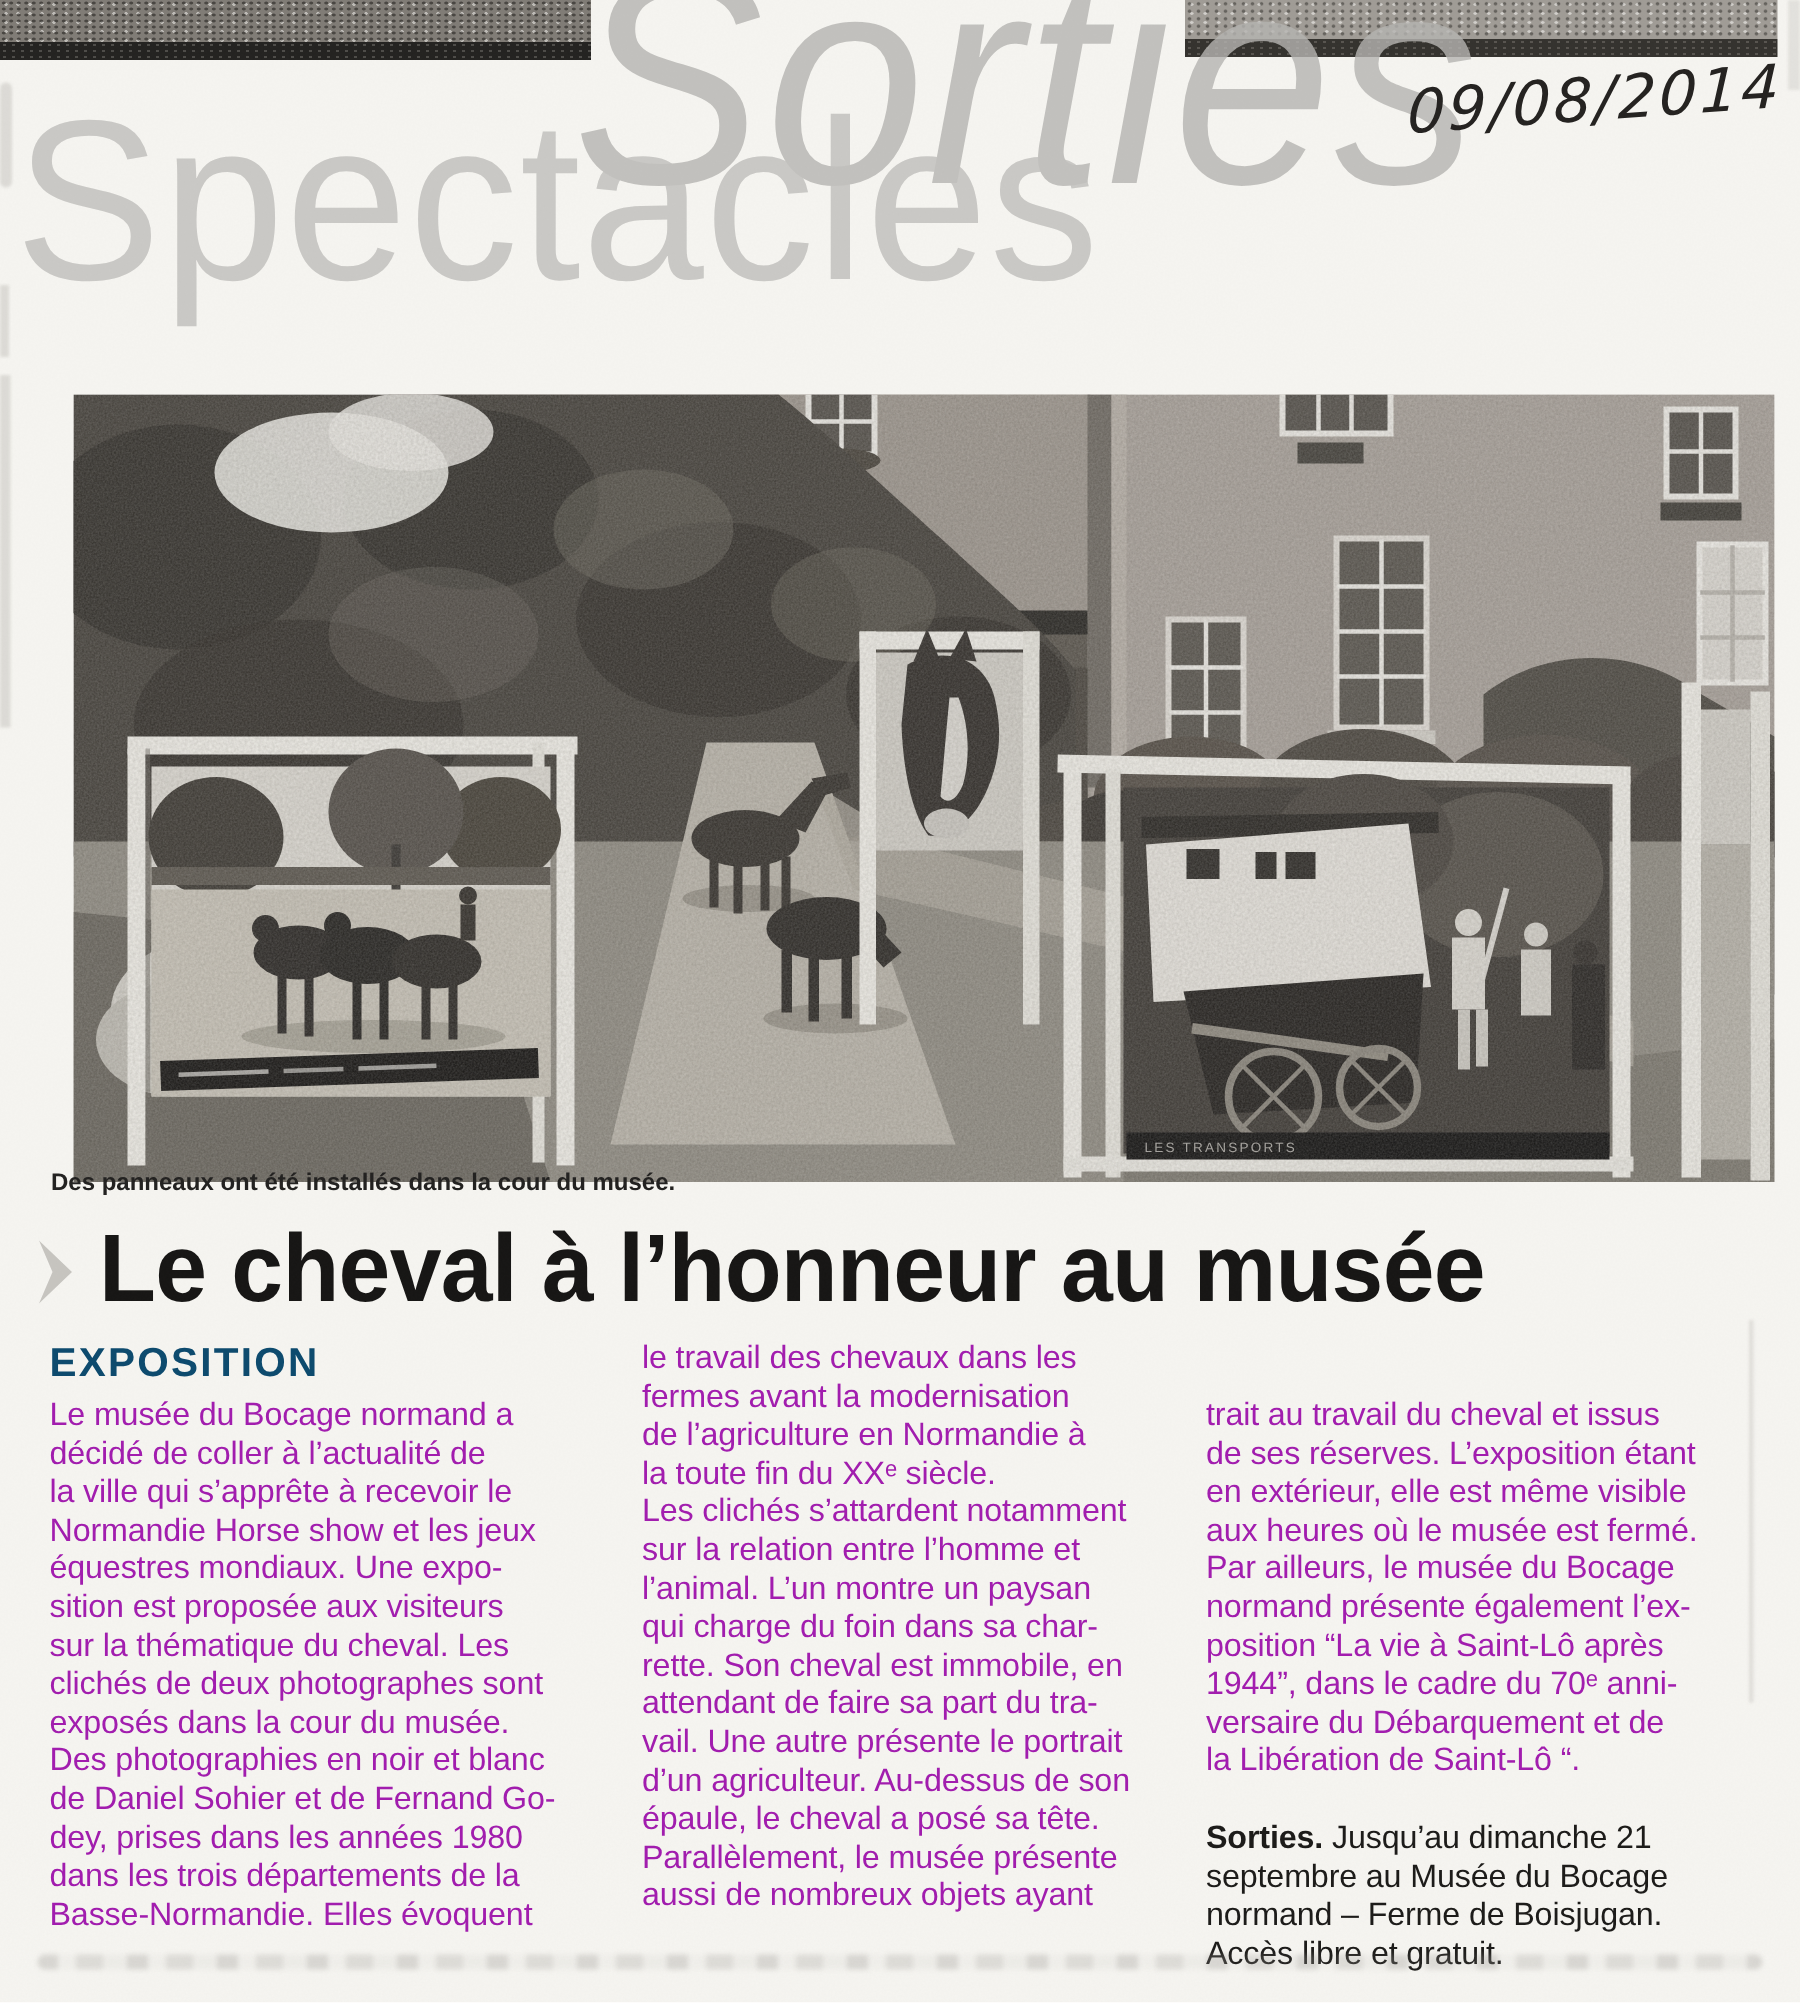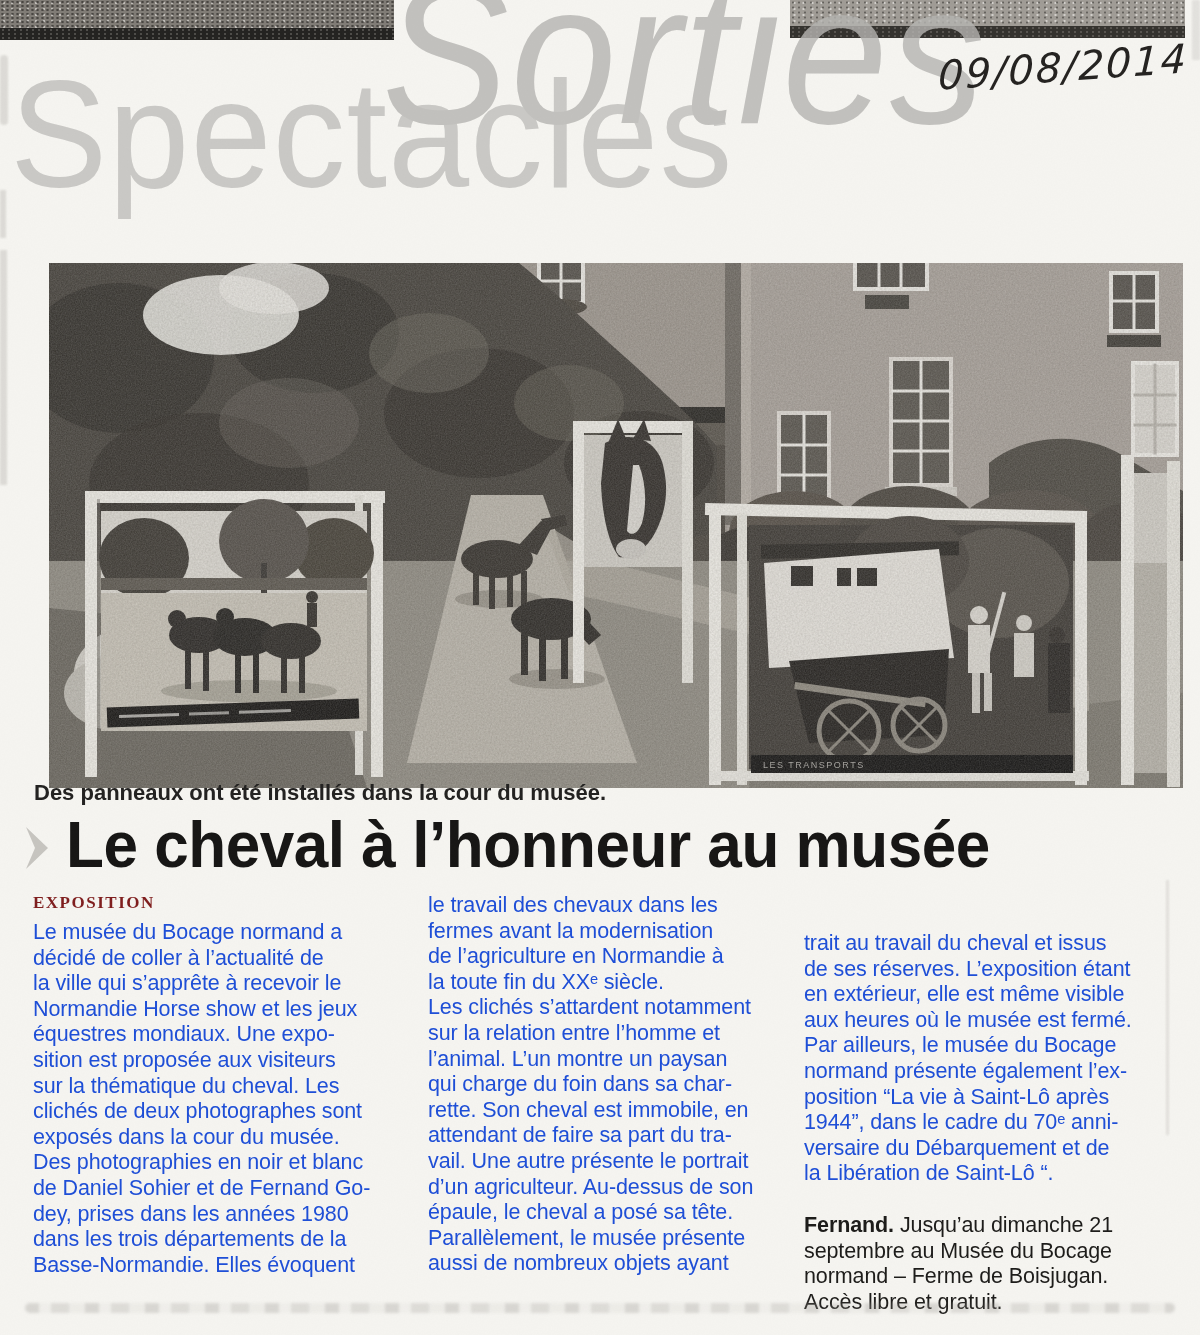--- a/index.html
+++ b/index.html
@@ -54,38 +54,38 @@
     color:#242220;transform:rotate(-4deg) skewX(-6deg);letter-spacing:2px;
     font-family:"DejaVu Sans",sans-serif;
   }
 
   
   .photo{position:absolute;left:33px;top:247px;width:1134px;height:525px;margin:16px;}
   .photo svg{display:block;}
 
   
   .caption{
-    position:absolute;left:34px;top:780px;font-size:22px;font-weight:700;
+    position:absolute;left:34px;top:780px;font-size:16px;font-weight:700;
     color:#222120;letter-spacing:0;
   }
   .headline-row{position:absolute;left:26px;top:812px;display:flex;align-items:flex-start;justify-content:flex-end;}
   .chev{margin-top:14px;margin-right:16px;flex:0 0 auto;opacity:.8;}
   .headline{
     margin:0;font-size:64px;font-weight:700;color:#161514;letter-spacing:-.5px;
     transform:scaleX(.97);transform-origin:left top;white-space:nowrap;line-height:1.05;
   }
 
   
   .col{position:absolute;top:893px;}
   .col-1{left:33px;width:382px;}
   .col-2{left:428px;width:382px;}
   .col-3{left:804px;width:360px;margin-top:38px;}
-  .kicker{font-size:17px;font-weight:700;letter-spacing:1.5px;color:#7f1d1d;margin-bottom:7px;font-family:Liberation Serif, serif;}
+  .kicker{font-size:27px;font-weight:700;letter-spacing:1.5px;color:#0c4a6e;margin-bottom:7px;}
   .body{
-    font-size:21.5px;line-height:25.6px;color:#1d4ed8;white-space:pre;
+    font-size:21.5px;line-height:25.6px;color:#a21caf;white-space:pre;
     letter-spacing:-.1px;
   }
   .pratique{
     margin:26px 0 0 0;font-size:21.5px;line-height:25.6px;color:#1c1b19;
     white-space:pre;letter-spacing:-.1px;
   }
   .pratique strong{font-weight:700;}
 
   
   .bleed{
@@ -416,21 +416,21 @@
     <div class="body">trait au travail du cheval et issus
 de ses réserves. L’exposition étant
 en extérieur, elle est même visible
 aux heures où le musée est fermé.
 Par ailleurs, le musée du Bocage
 normand présente également l’ex-
 position “La vie à Saint-Lô après
 1944”, dans le cadre du 70ᵉ anni-
 versaire du Débarquement et de
 la Libération de Saint-Lô “.</div>
-    <p class="pratique"><strong>Fernand.</strong> <span>Jusqu’au dimanche 21
+    <p class="pratique"><strong>Sorties.</strong> <span>Jusqu’au dimanche 21
 septembre au Musée du Bocage
 normand – Ferme de Boisjugan.
 Accès libre et gratuit.</span></p>
   </div>
 
   <div class="bleed"></div>
 
   <svg class="page-grain" width="1200" height="1335">
     <filter id="pageNoise">
       <feTurbulence type="fractalNoise" baseFrequency="0.7" numOctaves="2" stitchTiles="stitch"></feTurbulence>

